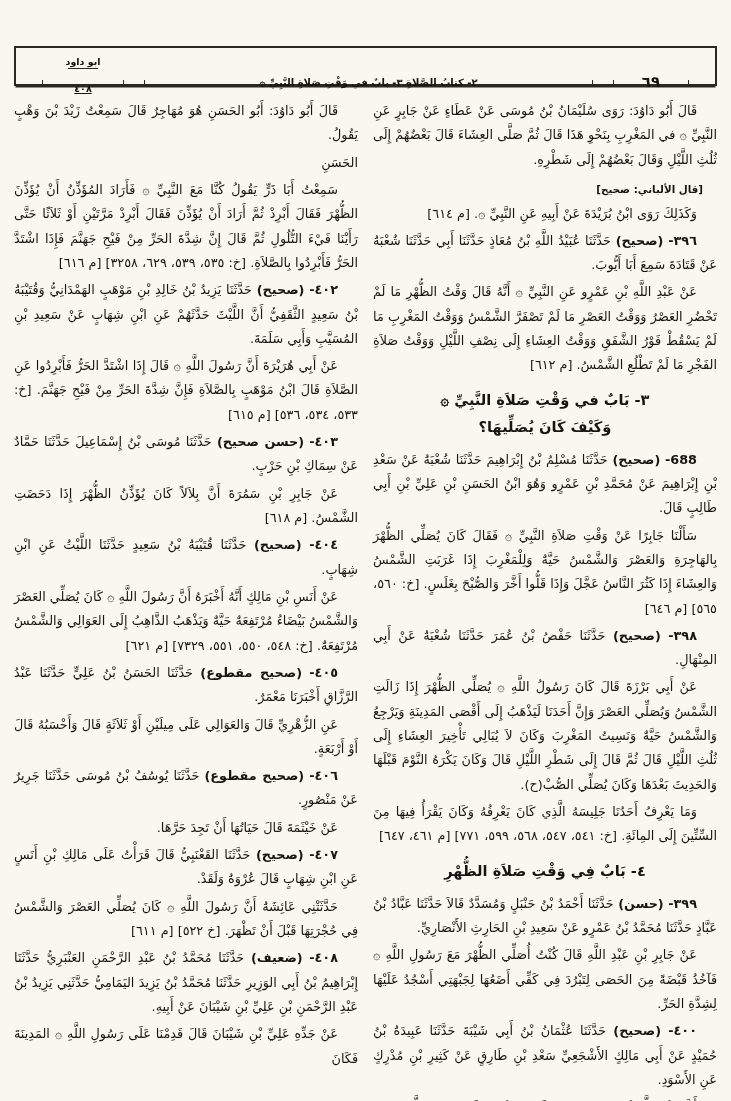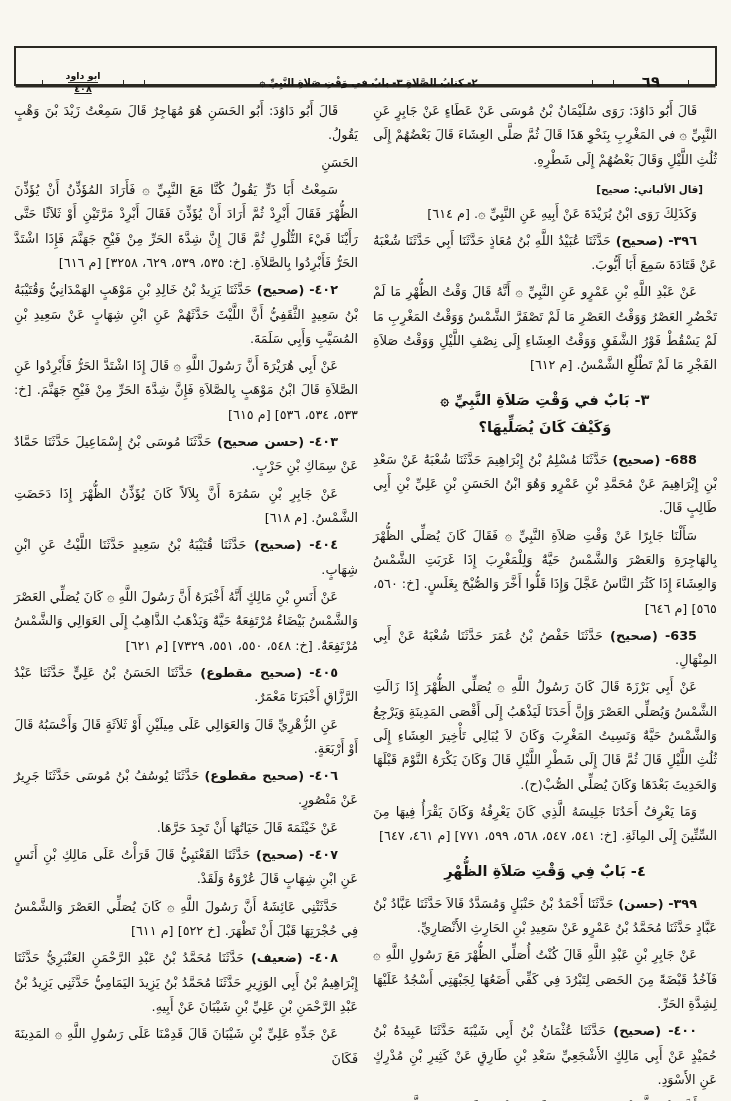--- a/index.html
+++ b/index.html
@@ -16,21 +16,21 @@
     box-shadow:0 3px 0 -1.5px #2b2922;
     font-weight:bold;background:#f9f7f0;
   }
   .hcell{display:flex;align-items:center;justify-content:center;margin-top:32px;}
   .hcell + .hcell{border-inline-start:1.5px solid #2b2922;}
   .hc-spacer{width:26px;}
   .hc-num{width:74px;font-size:15px;letter-spacing:1px;}
   .hc-gap{width:20px;}
   .hc-title{flex:1;font-size:10px;}
   .hc-ed{width:80px;flex-direction:column;font-size:9.5px;line-height:1.25;}
-  .hc-ed .ed-num{border-top:1px solid #2b2922;padding:0 6px;text-decoration:underline;}
+  .hc-ed .ed-num{border-top:1px solid #2b2922;padding:14px 6px;text-decoration:underline;}
   .cols{display:flex;gap:15px;margin-top:13px;}
   .col{width:344px;font-size:12.8px;line-height:1.9;text-align:justify;}
   .para{margin:0 0 3px 0;text-indent:20px;}
   .noindent{text-indent:0;}
   .hnum{font-weight:bold;letter-spacing:.5px;}
   .grading{font-weight:bold;}
   .lead{font-weight:normal;}
   .albani{margin:8px 0 2px 0;font-size:10.3px;font-weight:bold;text-indent:14px;line-height:1.9;}
   .baab{text-align:center;font-weight:bold;font-size:14.6px;line-height:1.85;margin:9px 0 7px 0;}
 </style>
@@ -57,21 +57,21 @@
         <p class="albani">[قال الألباني: صحيح]</p>
         <p class="para"><span class="ptext">وَكَذَلِكَ رَوَى ابْنُ بُرَيْدَةَ عَنْ أَبِيهِ عَنِ النَّبِيِّ ۞. [م ٦١٤]</span></p>
         <p class="para"><b class="hnum">٣٩٦-</b> <b class="grading">(صحيح)</b> <span class="ptext">حَدَّثَنَا عُبَيْدُ اللَّهِ بْنُ مُعَاذٍ حَدَّثَنَا أَبِي حَدَّثَنَا شُعْبَةُ عَنْ قَتَادَةَ سَمِعَ أَبَا أَيُّوبَ.</span></p>
         <p class="para"><span class="ptext">عَنْ عَبْدِ اللَّهِ بْنِ عَمْرٍو عَنِ النَّبِيِّ ۞ أَنَّهُ قَالَ وَقْتُ الظُّهْرِ مَا لَمْ تَحْضُرِ العَصْرُ وَوَقْتُ العَصْرِ مَا لَمْ تَصْفَرَّ الشَّمْسُ وَوَقْتُ المَغْرِبِ مَا لَمْ يَسْقُطْ فَوْرُ الشَّفَقِ وَوَقْتُ العِشَاءِ إِلَى نِصْفِ اللَّيْلِ وَوَقْتُ صَلاَةِ الفَجْرِ مَا لَمْ تَطْلُعِ الشَّمْسُ. [م ٦١٢]</span></p>
         <div class="baab">
           <div class="baab-line">٣- بَابٌ في وَقْتِ صَلاَةِ النَّبِيِّ ۞</div>
           <div class="baab-line">وَكَيْفَ كَانَ يُصَلِّيهَا؟</div>
         </div>
         <p class="para"><b class="hnum">688-</b> <b class="grading">(صحيح)</b> <span class="ptext">حَدَّثَنَا مُسْلِمُ بْنُ إِبْرَاهِيمَ حَدَّثَنَا شُعْبَةُ عَنْ سَعْدِ بْنِ إِبْرَاهِيمَ عَنْ مُحَمَّدِ بْنِ عَمْرٍو وَهُوَ ابْنُ الحَسَنِ بْنِ عَلِيِّ بْنِ أَبِي طَالِبٍ قَالَ.</span></p>
         <p class="para"><span class="ptext">سَأَلْنَا جَابِرًا عَنْ وَقْتِ صَلاَةِ النَّبِيِّ ۞ فَقَالَ كَانَ يُصَلِّي الظُّهْرَ بِالهَاجِرَةِ وَالعَصْرَ وَالشَّمْسُ حَيَّةٌ وَلِلْمَغْرِبَ إِذَا غَرَبَتِ الشَّمْسُ وَالعِشَاءَ إِذَا كَثُرَ النَّاسُ عَجَّلَ وَإِذَا قَلُّوا أَخَّرَ وَالصُّبْحَ بِغَلَسٍ. [خ: ٥٦٠، ٥٦٥] [م ٦٤٦]</span></p>
-        <p class="para"><b class="hnum">635-</b> <b class="grading">(صحيح)</b> <span class="ptext">حَدَّثَنَا حَفْصُ بْنُ عُمَرَ حَدَّثَنَا شُعْبَةُ عَنْ أَبِي المِنْهَالِ.</span></p>
+        <p class="para"><b class="hnum">٣٩٨-</b> <b class="grading">(صحيح)</b> <span class="ptext">حَدَّثَنَا حَفْصُ بْنُ عُمَرَ حَدَّثَنَا شُعْبَةُ عَنْ أَبِي المِنْهَالِ.</span></p>
         <p class="para"><span class="ptext">عَنْ أَبِي بَرْزَةَ قَالَ كَانَ رَسُولُ اللَّهِ ۞ يُصَلِّي الظُّهْرَ إِذَا زَالَتِ الشَّمْسُ وَيُصَلِّي العَصْرَ وَإِنَّ أَحَدَنَا لَيَذْهَبُ إِلَى أَقْصَى المَدِينَةِ وَيَرْجِعُ وَالشَّمْسُ حَيَّةٌ وَنَسِيتُ المَغْرِبَ وَكَانَ لاَ يُبَالِي تَأْخِيرَ العِشَاءِ إِلَى ثُلُثِ اللَّيْلِ قَالَ ثُمَّ قَالَ إِلَى شَطْرِ اللَّيْلِ قَالَ وَكَانَ يَكْرَهُ النَّوْمَ قَبْلَهَا وَالحَدِيثَ بَعْدَهَا وَكَانَ يُصَلِّي الصُّبْ(ح).</span></p>
         <p class="para"><span class="ptext">وَمَا يَعْرِفُ أَحَدُنَا جَلِيسَهُ الَّذِي كَانَ يَعْرِفُهُ وَكَانَ يَقْرَأُ فِيهَا مِنَ السِّتِّينَ إِلَى المِائَةِ. [خ: ٥٤١، ٥٤٧، ٥٦٨، ٥٩٩، ٧٧١] [م ٤٦١، ٦٤٧]</span></p>
         <div class="baab">
           <div class="baab-line">٤- بَابٌ فِي وَقْتِ صَلاَةِ الظُّهْرِ</div>
         </div>
         <p class="para"><b class="hnum">٣٩٩-</b> <b class="grading">(حسن)</b> <span class="ptext">حَدَّثَنَا أَحْمَدُ بْنُ حَنْبَلٍ وَمُسَدَّدٌ قَالاَ حَدَّثَنَا عَبَّادُ بْنُ عَبَّادٍ حَدَّثَنَا مُحَمَّدُ بْنُ عَمْرٍو عَنْ سَعِيدِ بْنِ الحَارِثِ الأَنْصَارِيِّ.</span></p>
         <p class="para"><span class="ptext">عَنْ جَابِرِ بْنِ عَبْدِ اللَّهِ قَالَ كُنْتُ أُصَلِّي الظُّهْرَ مَعَ رَسُولِ اللَّهِ ۞ فَآخُذُ قَبْضَةً مِنَ الحَصَى لِتَبْرُدَ فِي كَفِّي أَضَعُهَا لِجَبْهَتِي أَسْجُدُ عَلَيْهَا لِشِدَّةِ الحَرِّ.</span></p>
         <p class="para"><b class="hnum">٤٠٠-</b> <b class="grading">(صحيح)</b> <span class="ptext">حَدَّثَنَا عُثْمَانُ بْنُ أَبِي شَيْبَةَ حَدَّثَنَا عَبِيدَةُ بْنُ حُمَيْدٍ عَنْ أَبِي مَالِكٍ الأَشْجَعِيِّ سَعْدِ بْنِ طَارِقٍ عَنْ كَثِيرِ بْنِ مُدْرِكٍ عَنِ الأَسْوَدِ.</span></p>
         <p class="para"><span class="ptext">أَنَّ عَبْدَ اللَّهِ بْنَ مَسْعُودٍ قَالَ كَانَتْ قَدْرُ صَلاَةِ رَسُولِ اللَّهِ ۞ فِي الصَّيْفِ ثَلاَثَةَ أَقْدَامٍ إِلَى خَمْسَةِ أَقْدَامٍ وَفِي الشِّتَاءِ خَمْسَةَ أَقْدَامٍ إِلَى سَبْعَةِ أَقْدَامٍ.</span></p>
       </div>

